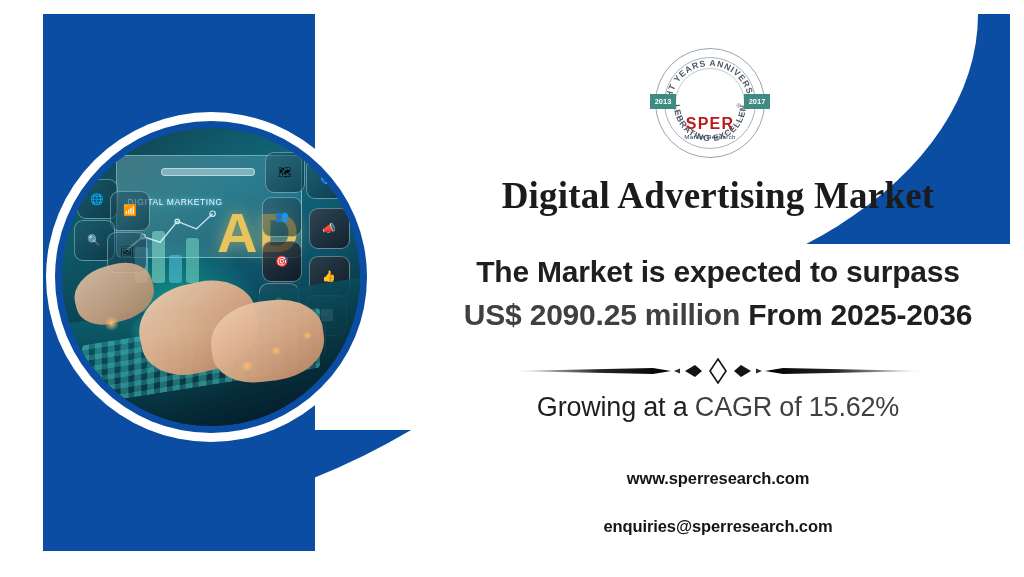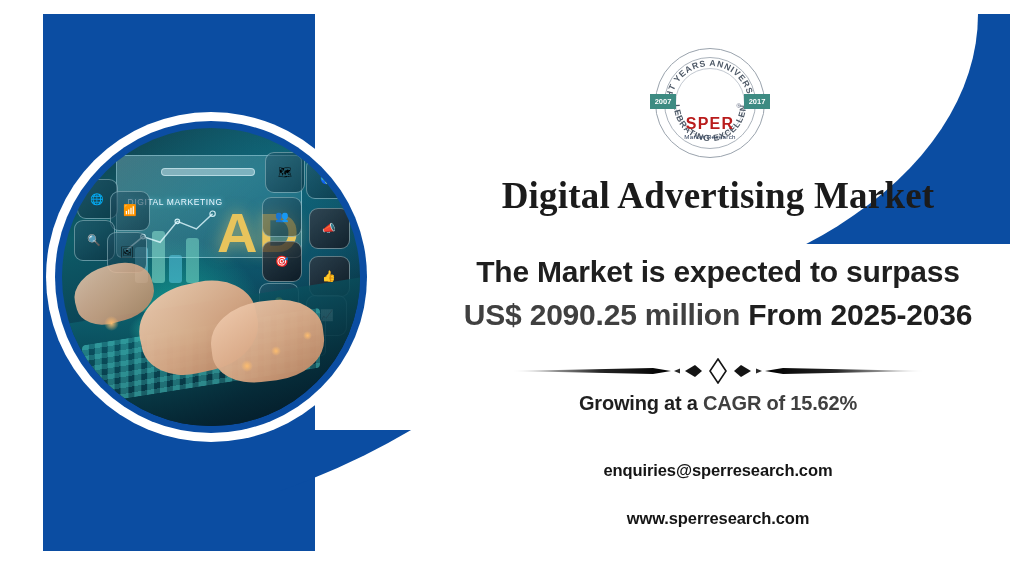--- a/index.html
+++ b/index.html
@@ -102,21 +102,21 @@
 
   
   .content{position:absolute;left:440px;top:176px;width:556px;text-align:center;}
   .title{font-family:"Liberation Serif",serif;font-weight:bold;font-size:37px;color:#1b1b1b;
         letter-spacing:.2px;line-height:1.1;margin:0;}
   .sub-block{margin-top:33px;}
   .sub-line{font-family:"Liberation Sans",sans-serif;font-weight:bold;font-size:30px;
         color:#1f1f1f;line-height:1.45;letter-spacing:-.2px;}
   .accent{color:#404040;}
   .divider{position:relative;margin:21px auto 0;width:430px;height:26px;}
-  .cagr{font-family:"Liberation Sans",sans-serif;font-weight:bold;font-size:20px;
+  .cagr{font-family:"Liberation Sans",sans-serif;font-weight:normal;font-size:27px;
         color:#1f1f1f;margin-top:8px;letter-spacing:-.2px;}
   .contact{margin-top:47px;}
   .contact div{font-family:"Liberation Sans",sans-serif;font-weight:bold;font-size:16.5px;
         color:#151515;line-height:1;letter-spacing:-.1px;}
   .contact div + div{margin-top:32px;}
 </style>
 </head>
 <body>
 
 <div id="banner">
@@ -185,21 +185,21 @@
 
     <svg class="arc-text" viewBox="0 0 110 110">
       <defs>
         <path id="arcTop" d="M 16,57 A 39,39 0 0 1 94,57"></path>
         <path id="arcBot" d="M 19,57 A 36,36 0 0 0 91,57"></path>
       </defs>
       <text><textPath href="#arcTop" startOffset="50%" text-anchor="middle">EIGHT YEARS ANNIVERSARY</textPath></text>
       <text><textPath href="#arcBot" startOffset="50%" text-anchor="middle">CELEBRATING EXCELLENCE</textPath></text>
     </svg>
 
-    <div class="ribbon left">2007</div>
+    <div class="ribbon left">2013</div>
     <div class="ribbon right">2017</div>
 
     <div class="badge-core">
       <div class="sper-swoosh"></div>
       <div class="sper-word">SPER</div>
       <div class="sper-sub">Market Research</div>
       <div class="reg-mark">®</div>
     </div>
   </div>
 
@@ -238,18 +238,18 @@
         <path d="M259,13 L253,10.5 L253,15.5 Z" fill="#2a2a2a"></path>
       </svg>
     </div>
 
     <div class="cagr">
       <span>Growing at a</span>
       <span class="accent">CAGR of 15.62%</span>
     </div>
 
     <div class="contact">
+      <div>www.sperresearch.com</div>
       <div>enquiries@sperresearch.com</div>
-      <div>www.sperresearch.com</div>
     </div>
   </div>
 
 </div>
 
 </body></html>

